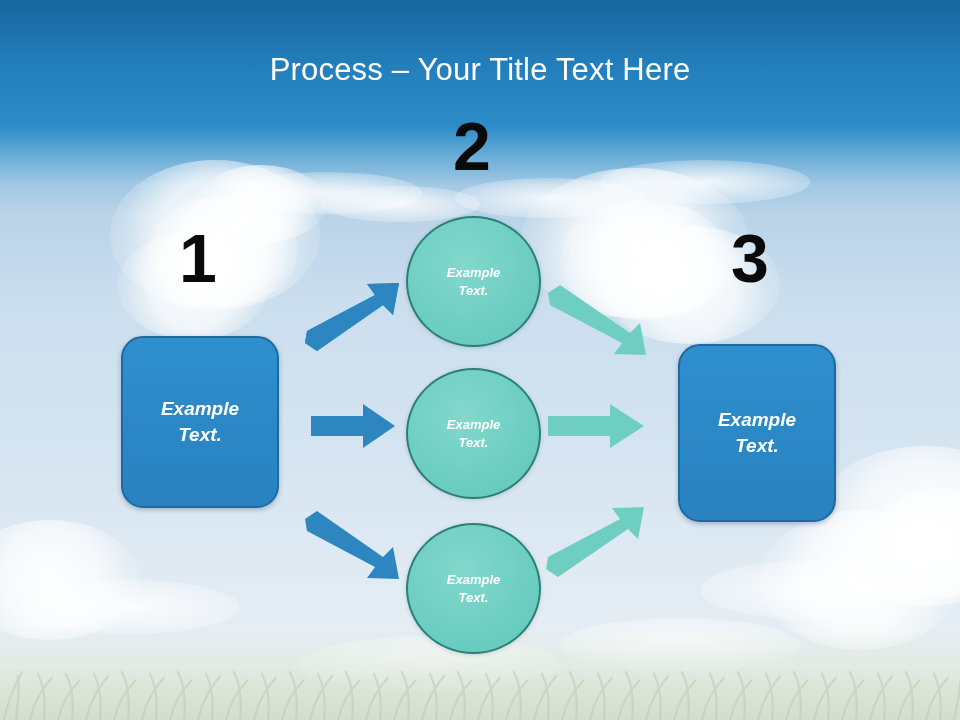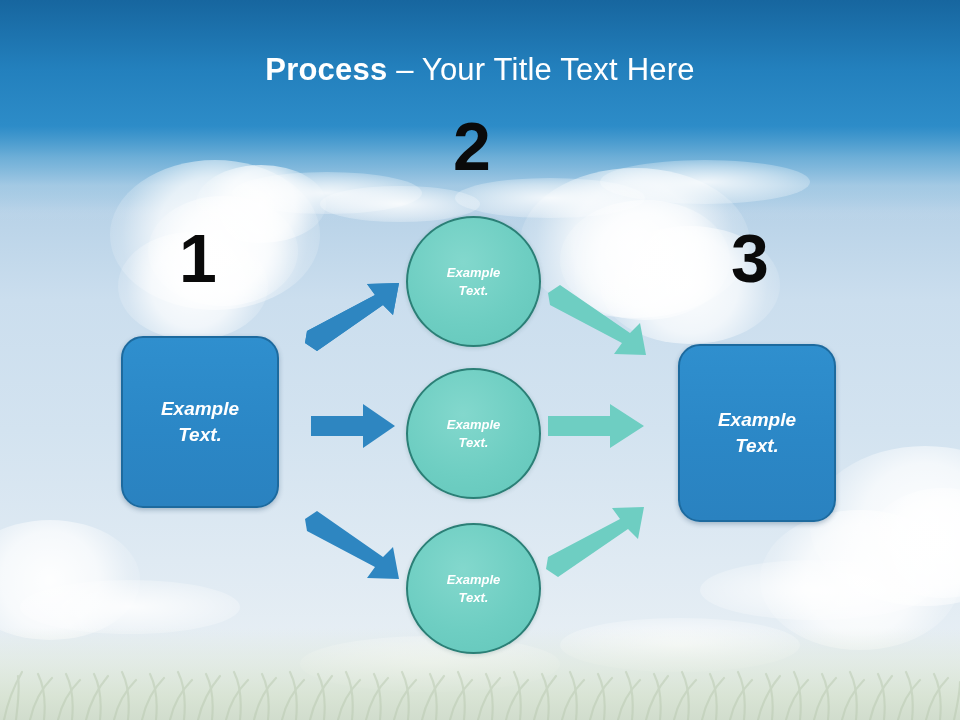--- a/index.html
+++ b/index.html
@@ -101,21 +101,21 @@
     position: absolute;
     left: 0; right: 0;
     top: 50px;
     text-align: center;
     color: #ffffff;
     font-size: 31px;
     line-height: 40px;
     letter-spacing: 0.2px;
     white-space: nowrap;
   }
-  .title .strong { font-weight: bold; }
+  .title .strong { font-weight: normal; }
   .title .light  { font-weight: normal; }
 
   
   .step-num {
     position: absolute;
     color: #0a0a0a;
     font-weight: bold;
     font-size: 68px;
     line-height: 68px;
     text-align: center;

